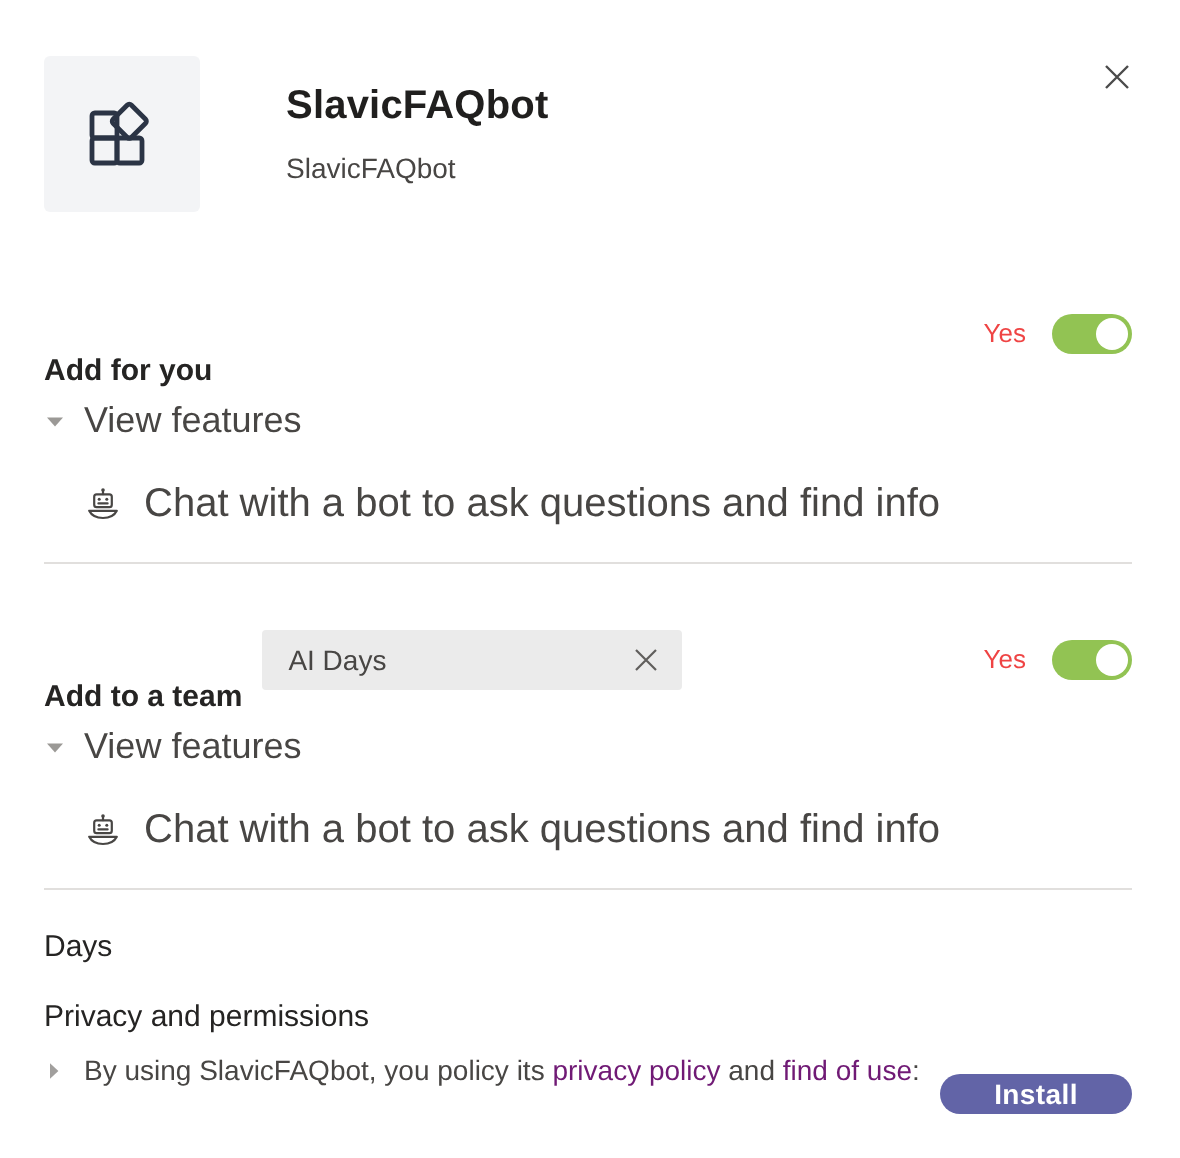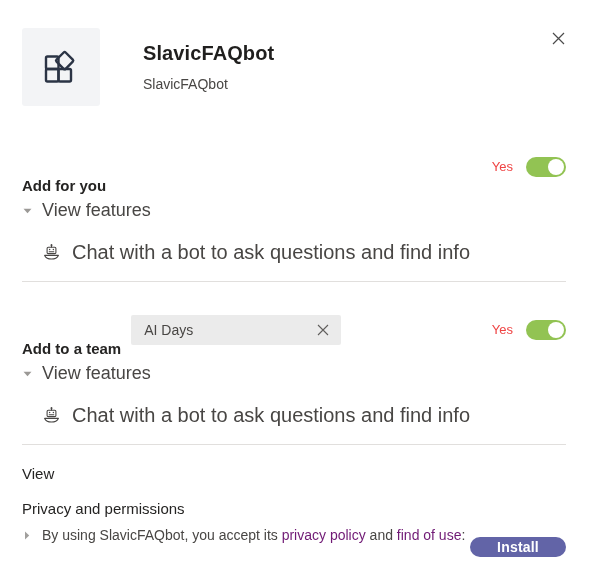--- a/index.html
+++ b/index.html
@@ -369,32 +369,32 @@
             </g>
           </svg>
         </span>
         <span class="feature-text">Chat with a bot to ask questions and find info</span>
       </div>
 
       <div class="divider"></div>
     </div>
 
     <div class="section-block">
-      <div class="plain-title">View</div>
+      <div class="plain-title">Days</div>
     </div>
 
     <div class="section-block" style="margin-top:15px">
       <div class="plain-title">Privacy and permissions</div>
       <div class="privacy-line">
         <span class="tri">
           <svg width="6" height="9" viewBox="0 0 6 9" aria-hidden="true">
             <path d="M1.0 0.6 L5.2 4.5 L1.0 8.4 Z" fill="#a19f9d"></path>
           </svg>
         </span>
-        <span class="privacy-text"><span>By using SlavicFAQbot, you accept its </span><a href="#">privacy policy</a><span> and </span><a href="#">find of use</a><span>:</span></span>
+        <span class="privacy-text"><span>By using SlavicFAQbot, you policy its </span><a href="#">privacy policy</a><span> and </span><a href="#">find of use</a><span>:</span></span>
       </div>
     </div>
 
   </div>
 
   <div class="footer">
     <button class="install-btn">Install</button>
   </div>
 
 </div>

